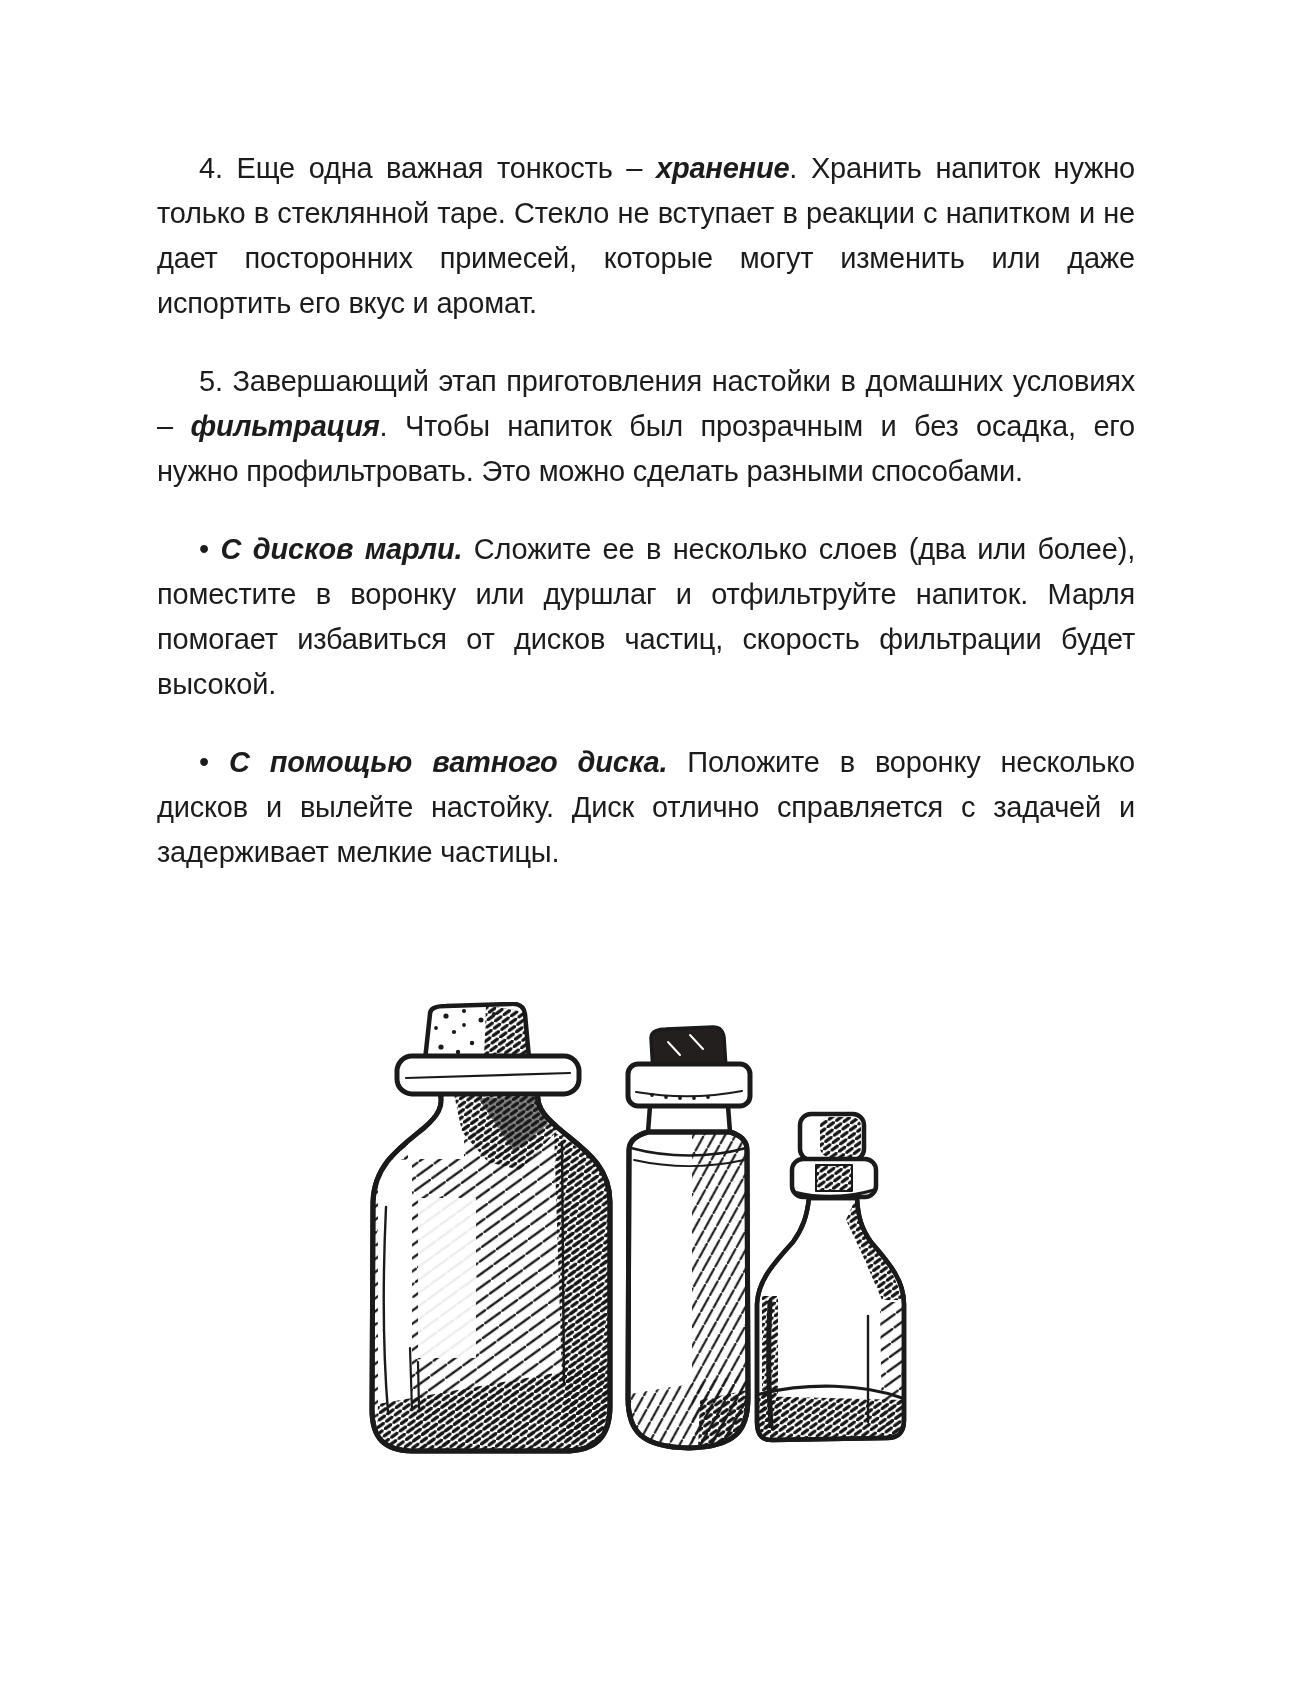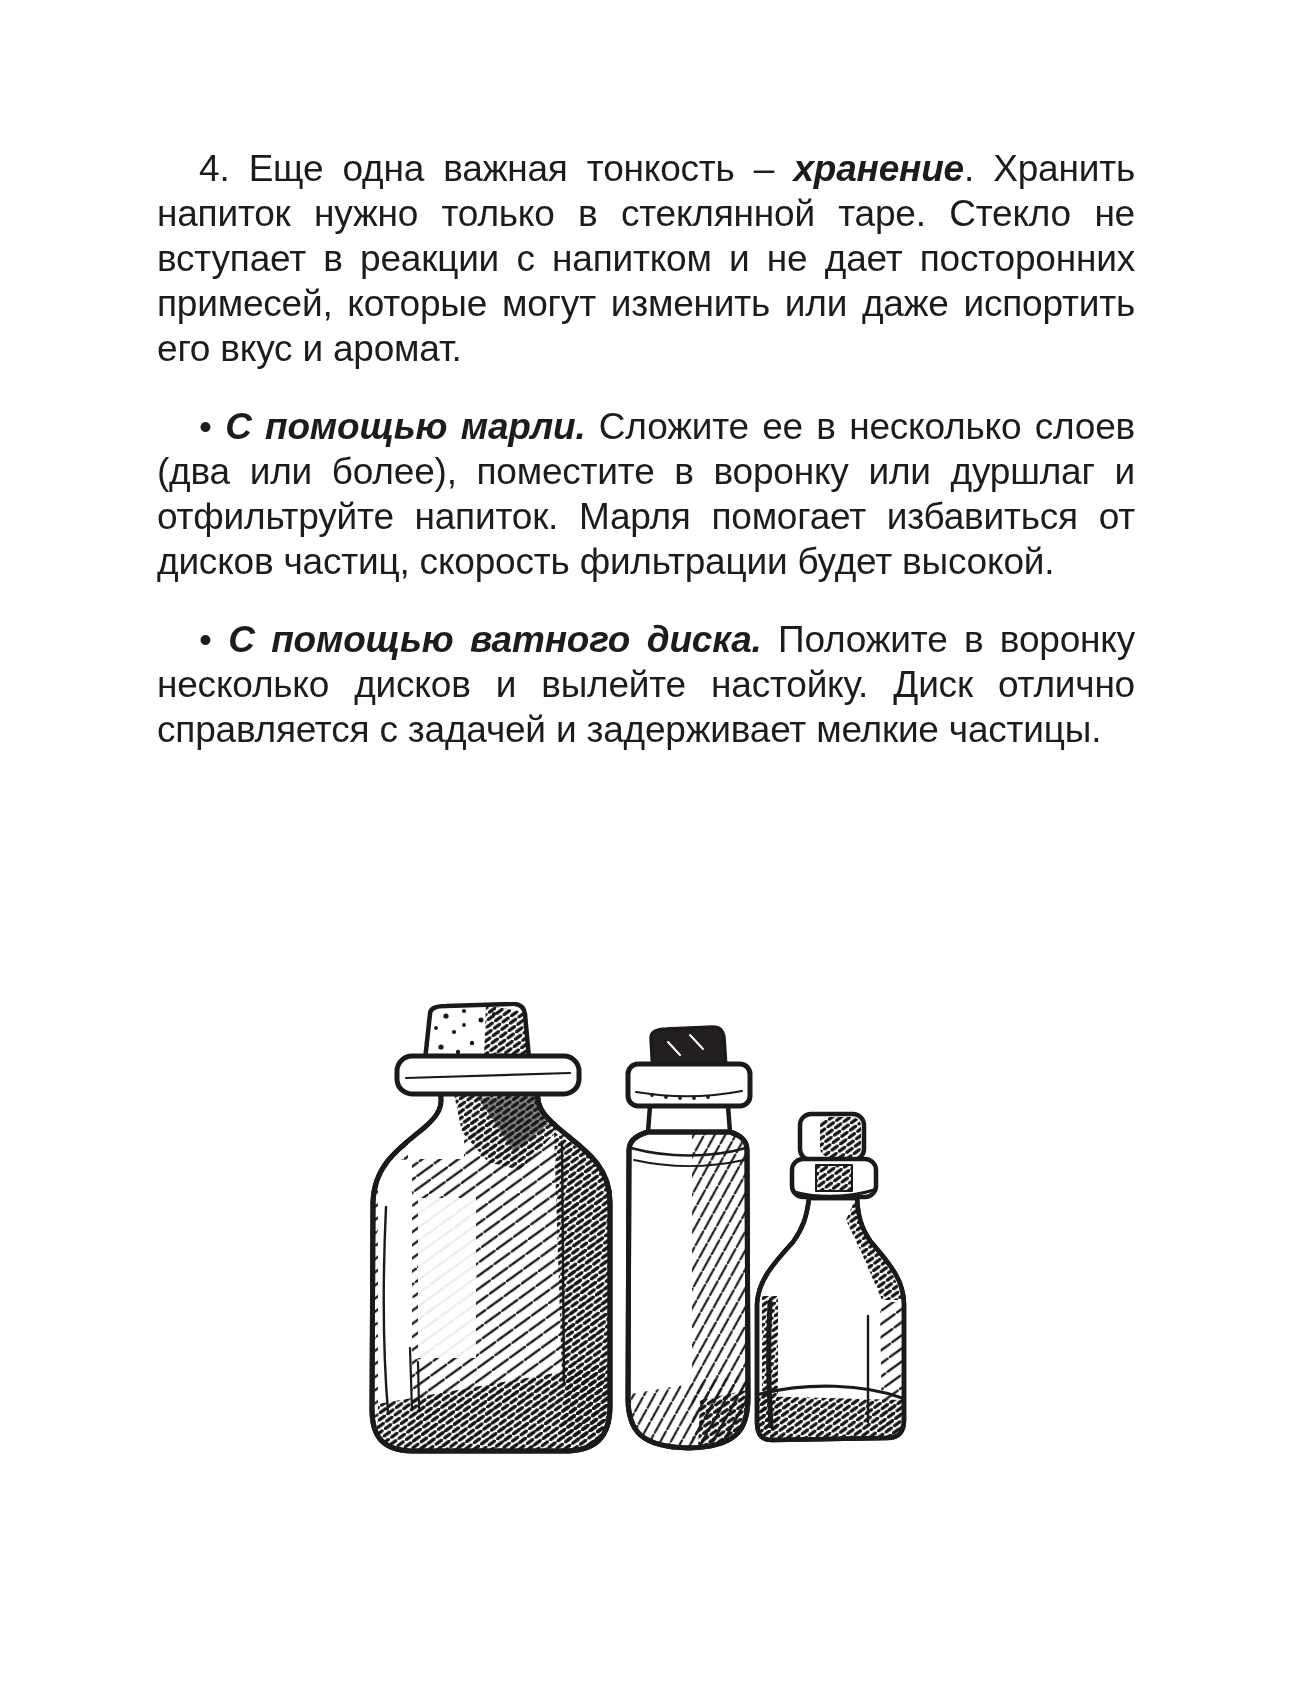--- a/index.html
+++ b/index.html
@@ -17,21 +17,21 @@
   }
   .text-content {
     position: absolute;
     left: 157px;
     top: 146px;
     width: 978px;
     color: #1c1c1c;
   }
   p.para {
     margin: 0 0 33px 0;
-    font-size: 37px;
+    font-size: 29px;
     line-height: 45px;
     text-align: justify;
     text-indent: 42px;
     letter-spacing: -0.2px;
   }
   .em {
     font-weight: bold;
     font-style: italic;
   }
   .illustration {
@@ -45,22 +45,23 @@
 </style>
 </head>
 <body>
 
 <div class="page">
 
   <div class="text-content">
 
     <p class="para"><span>4. Еще одна важная тонкость – </span><span class="em">хранение</span><span>. Хранить напиток нужно только в стеклянной таре. Стекло не вступает в реакции с напитком и не дает посторонних примесей, которые могут изменить или даже испортить его вкус и аромат.</span></p>
 
+    <p class="para"><span>5. Завершающий этап приготовления настойки в домашних условиях – </span><span class="em">фильтрация</span><span>. Чтобы напиток был прозрачным и без осадка, его нужно профильтровать. Это можно сделать разными способами.</span></p>
 
-    <p class="para"><span>• </span><span class="em">С помощью марли.</span><span> Сложите ее в несколько слоев (два или более), поместите в воронку или дуршлаг и отфильтруйте напиток. Марля помогает избавиться от дисков частиц, скорость фильтрации будет высокой.</span></p>
+    <p class="para"><span>• </span><span class="em">С дисков марли.</span><span> Сложите ее в несколько слоев (два или более), поместите в воронку или дуршлаг и отфильтруйте напиток. Марля помогает избавиться от дисков частиц, скорость фильтрации будет высокой.</span></p>
 
     <p class="para"><span>• </span><span class="em">С помощью ватного диска.</span><span> Положите в воронку несколько дисков и вылейте настойку. Диск отлично справляется с задачей и задерживает мелкие частицы.</span></p>
 
   </div>
 
   <div class="illustration">
     <svg viewBox="0 0 540 460" xmlns="http://www.w3.org/2000/svg" stroke-linecap="round" stroke-linejoin="round">
       <defs>
         <pattern id="hA" width="15" height="15" patternUnits="userSpaceOnUse" patternTransform="rotate(9)">
           <path d="M-2,17 L17,-2" stroke="#1a1a1a" stroke-width="2.3" fill="none"></path>

